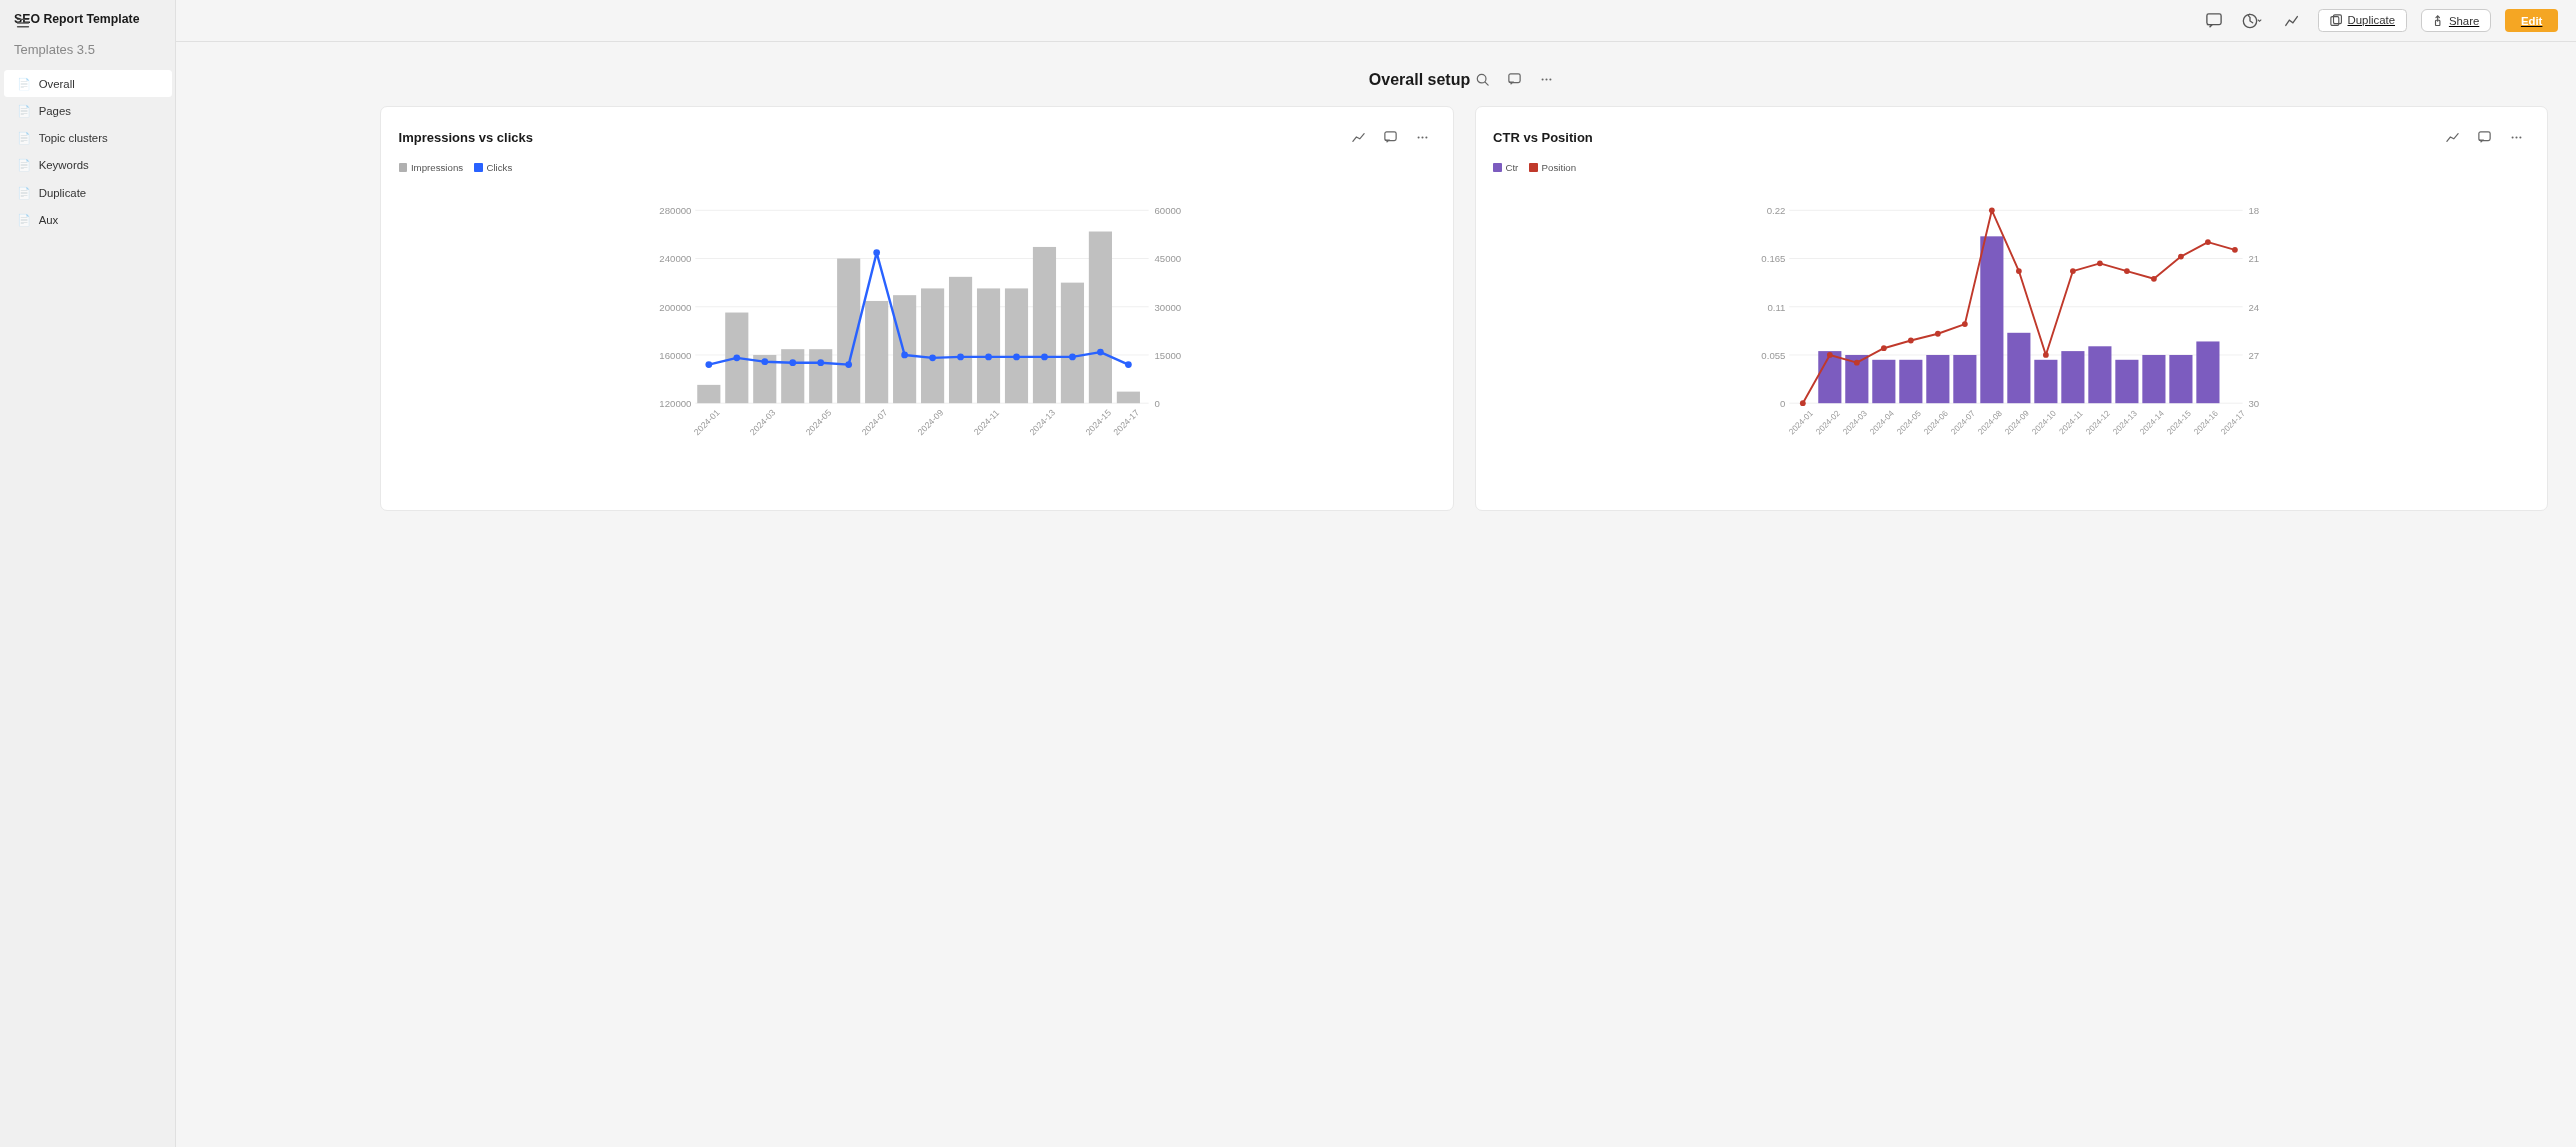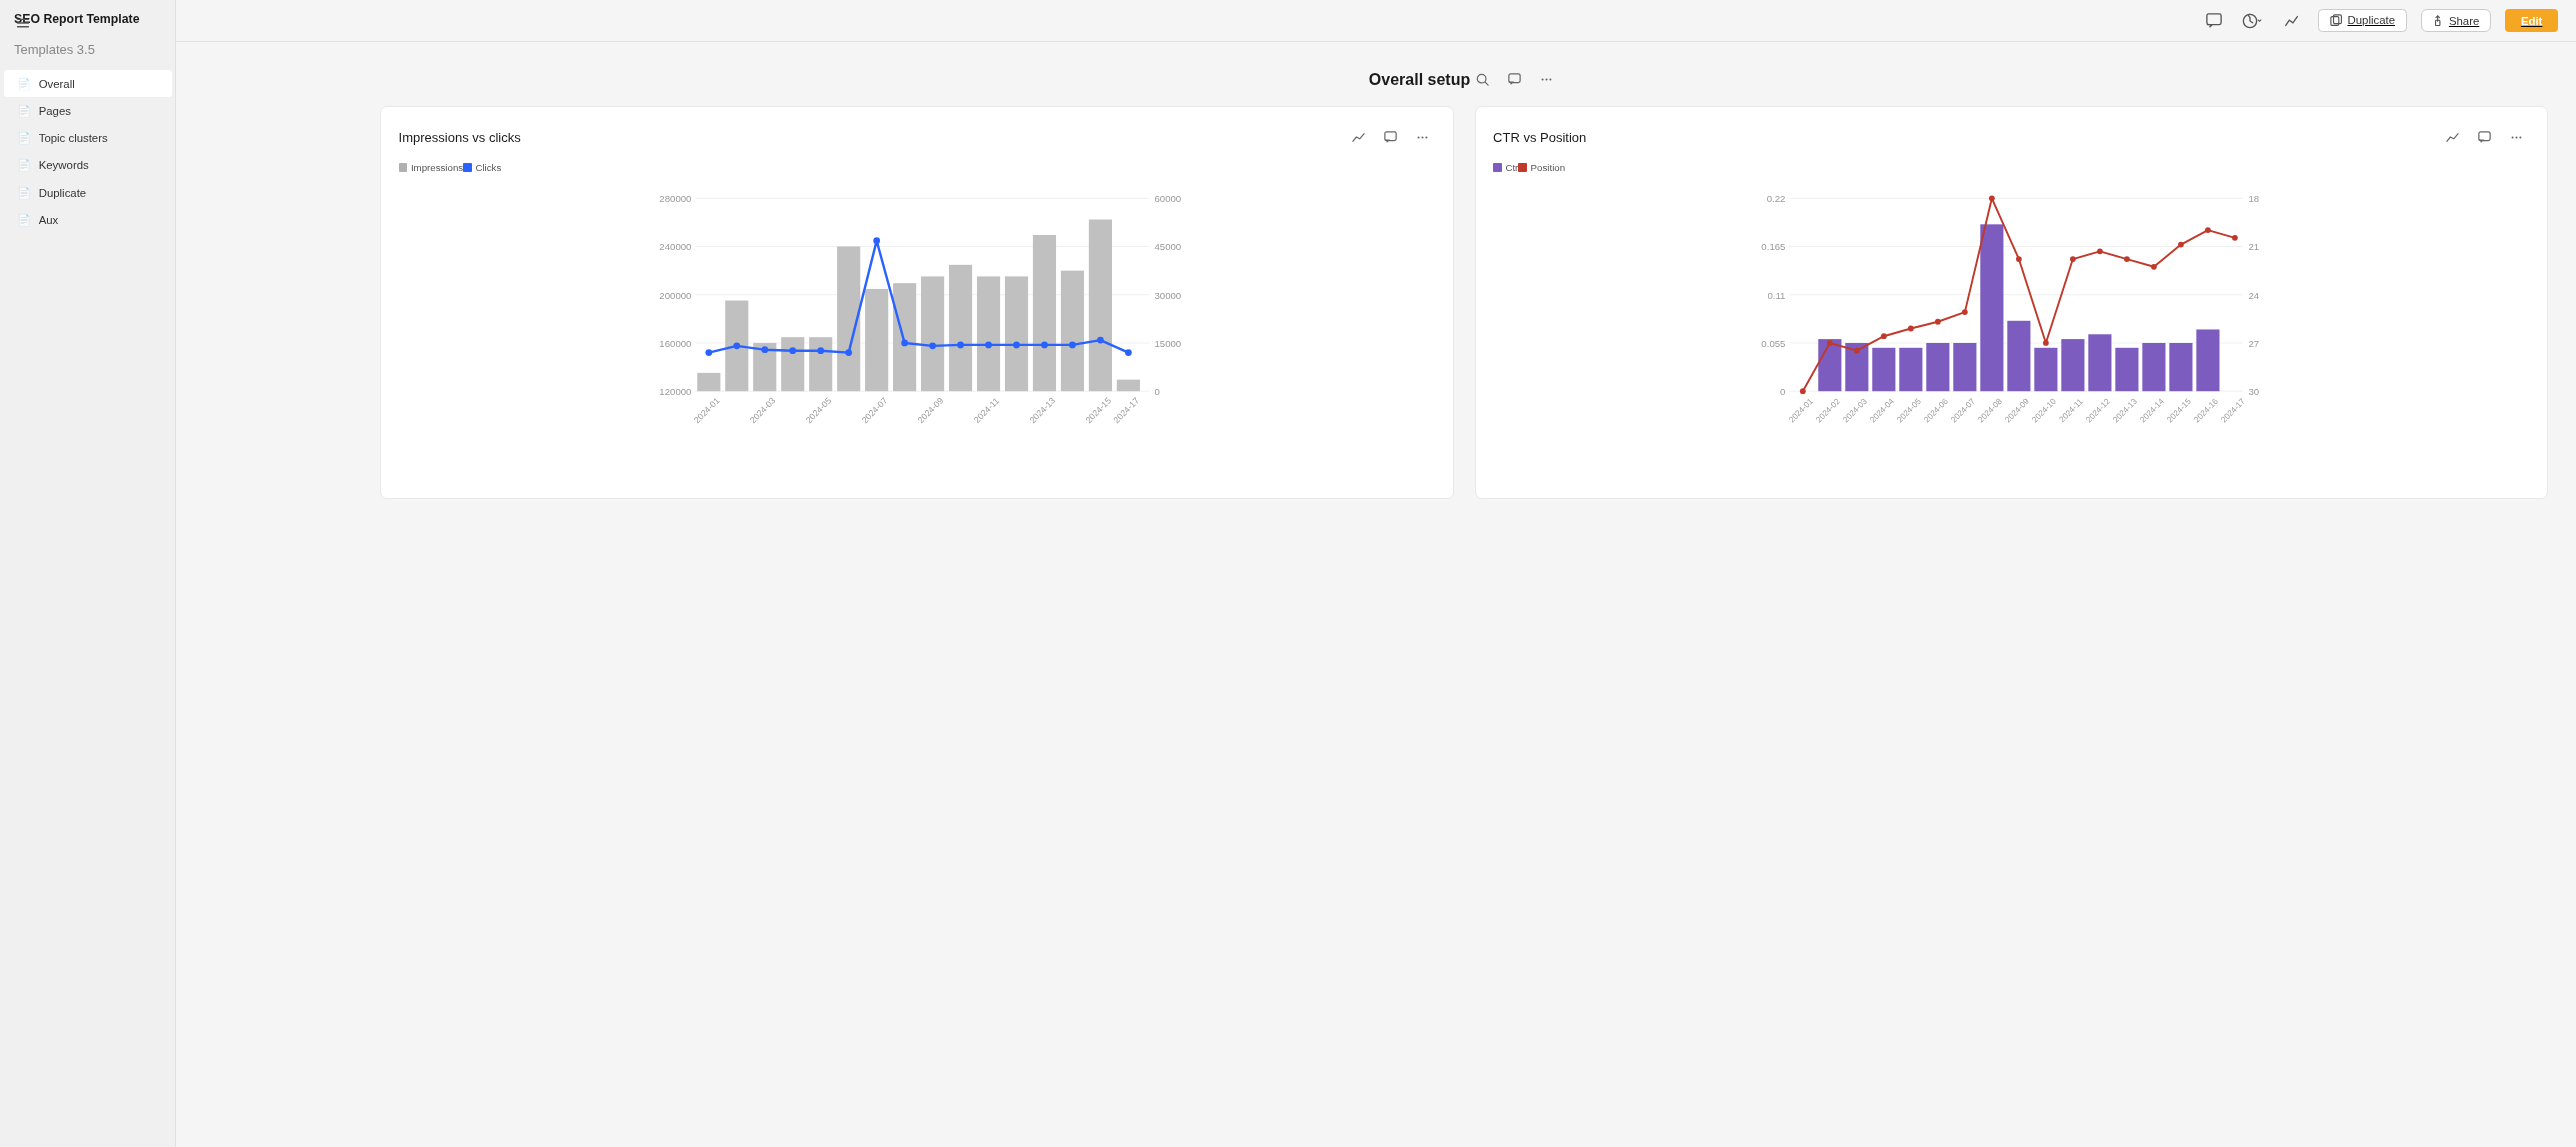--- a/index.html
+++ b/index.html
@@ -160,27 +160,27 @@
       border: 0.9px solid #e8e8e8;
     }
     .chart-header {
       display: flex;
       align-items: center;
       justify-content: space-between;
       margin-bottom: 12.3px;
     }
     .chart-title {
       font-size: 13px;
-      font-weight: 400;
+      font-weight: 700;
       color: #1a1a1a;
     }
     .chart-legend {
       display: flex;
-      gap: 0;
-      margin-bottom: 6px;
+      gap: 11px;
+      margin-bottom: 18px;
       font-size: 9.7px;
       color: #555;
     }
     .legend-item {
       display: flex; align-items: center; gap: 3.5px;
     }
     .legend-dot {
       width: 8.8px; height: 8.8px; border-radius: 0.9px;
     }
 

